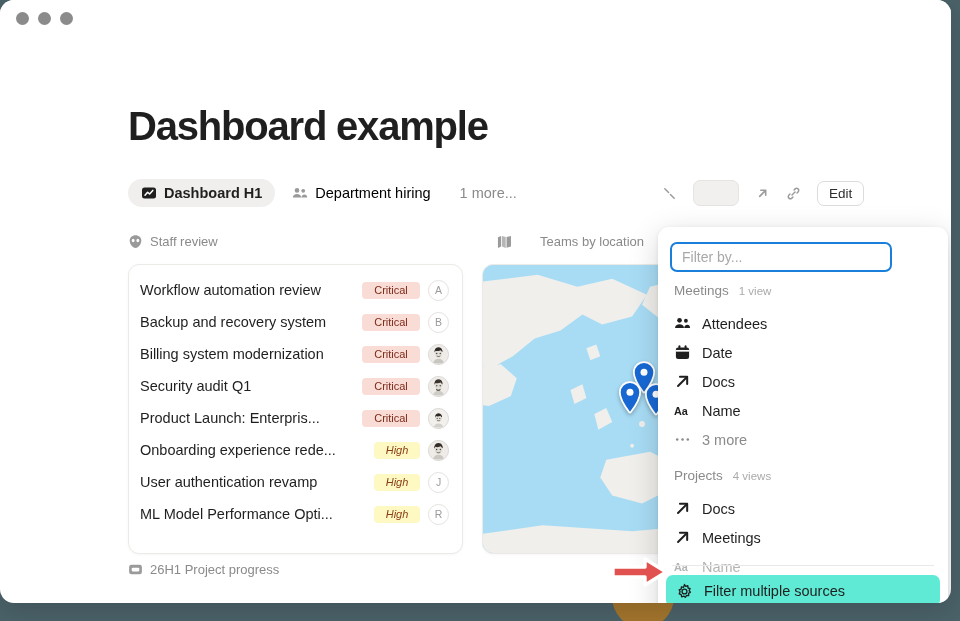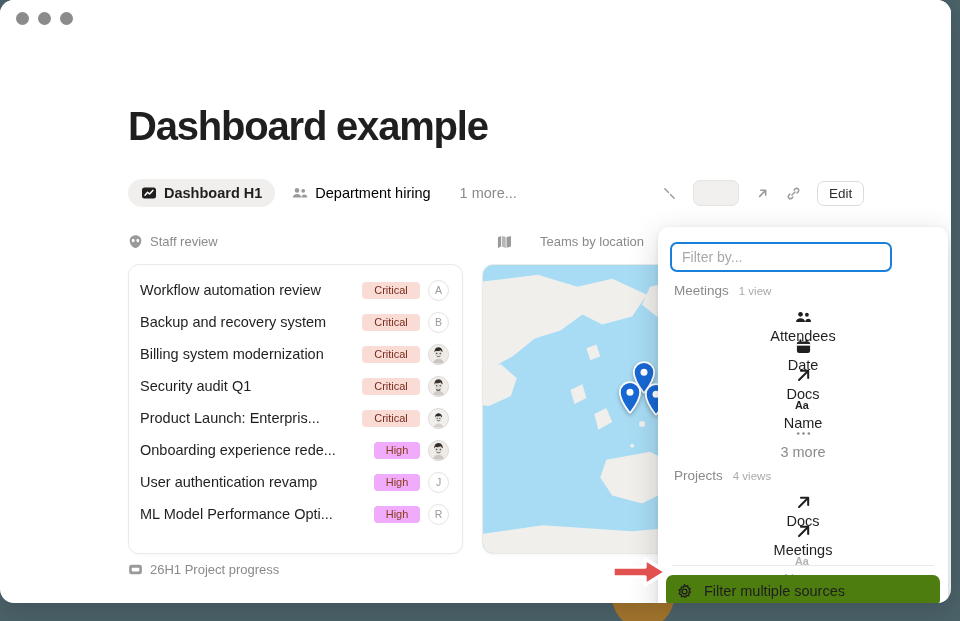--- a/index.html
+++ b/index.html
@@ -119,21 +119,21 @@
     text-overflow: ellipsis;
   }
   .badge {
     font-size: 11px;
     padding: 2px 9px 3px;
     border-radius: 4px;
     white-space: nowrap;
     text-align: center;
   }
   .badge.critical { background: #fadcd6; color: #7c2d1a; min-width: 58px; }
-  .badge.high { background: #f0abfc; color: #8a3d16; min-width: 46px; }
+  .badge.high { background: #fef9c3; color: #8a3d16; min-width: 46px; font-style: italic; }
 
   .av {
     width: 21px; height: 21px; border-radius: 50%;
     flex: 0 0 21px;
     display: flex; align-items: center; justify-content: center;
     font-size: 10.5px; color: #9a9a9a;
     border: 1px solid #e4e2de;
     background: #ffffff;
     overflow: hidden;
   }
@@ -203,42 +203,41 @@
 
   .grp-head {
     display: flex; align-items: baseline; gap: 10px;
     padding: 0 16px;
     height: 26px;
   }
   .grp-name { font-size: 13.5px; color: #8a8a8a; font-weight: 500; }
   .grp-count { font-size: 11.5px; color: #aaaaaa; }
 
   .pop-item {
-    display: flex; align-items: center; gap: 2px;
+    display: flex; align-items: center; gap: 11px;
     height: 29px;
     padding: 0 16px;
     font-size: 14.5px;
     color: #1f1f1f;
-    flex-direction: column;
   }
   .pop-item .pi { display: flex; width: 17px; height: 17px; flex: 0 0 17px;
                   align-items: center; justify-content: center; }
   .pop-item.muted, .pop-item.muted .pi { color: #b4b4b4; }
   .pop-item.dots-more, .pop-item.dots-more .pi { color: #8a8a8a; }
 
   .pop-sep {
     position: absolute; left: 14px; right: 14px; top: 338px;
     height: 1px; background: #ebe9e6;
   }
   .pop-footer {
     position: absolute; left: 8px; top: 348px;
     width: 274px; height: 32px;
     display: flex; align-items: center; gap: 11px;
     padding: 0 10px;
-    background: #4d7c0f;
+    background: #5eead4;
     border-radius: 7px;
     font-size: 14.5px;
     color: #1f1f1f;
   }
   .pop-footer .pi { display: flex; width: 17px; height: 17px; }
 
   
   .red-arrow {
     position: absolute;
     left: 611px; top: 555px;

